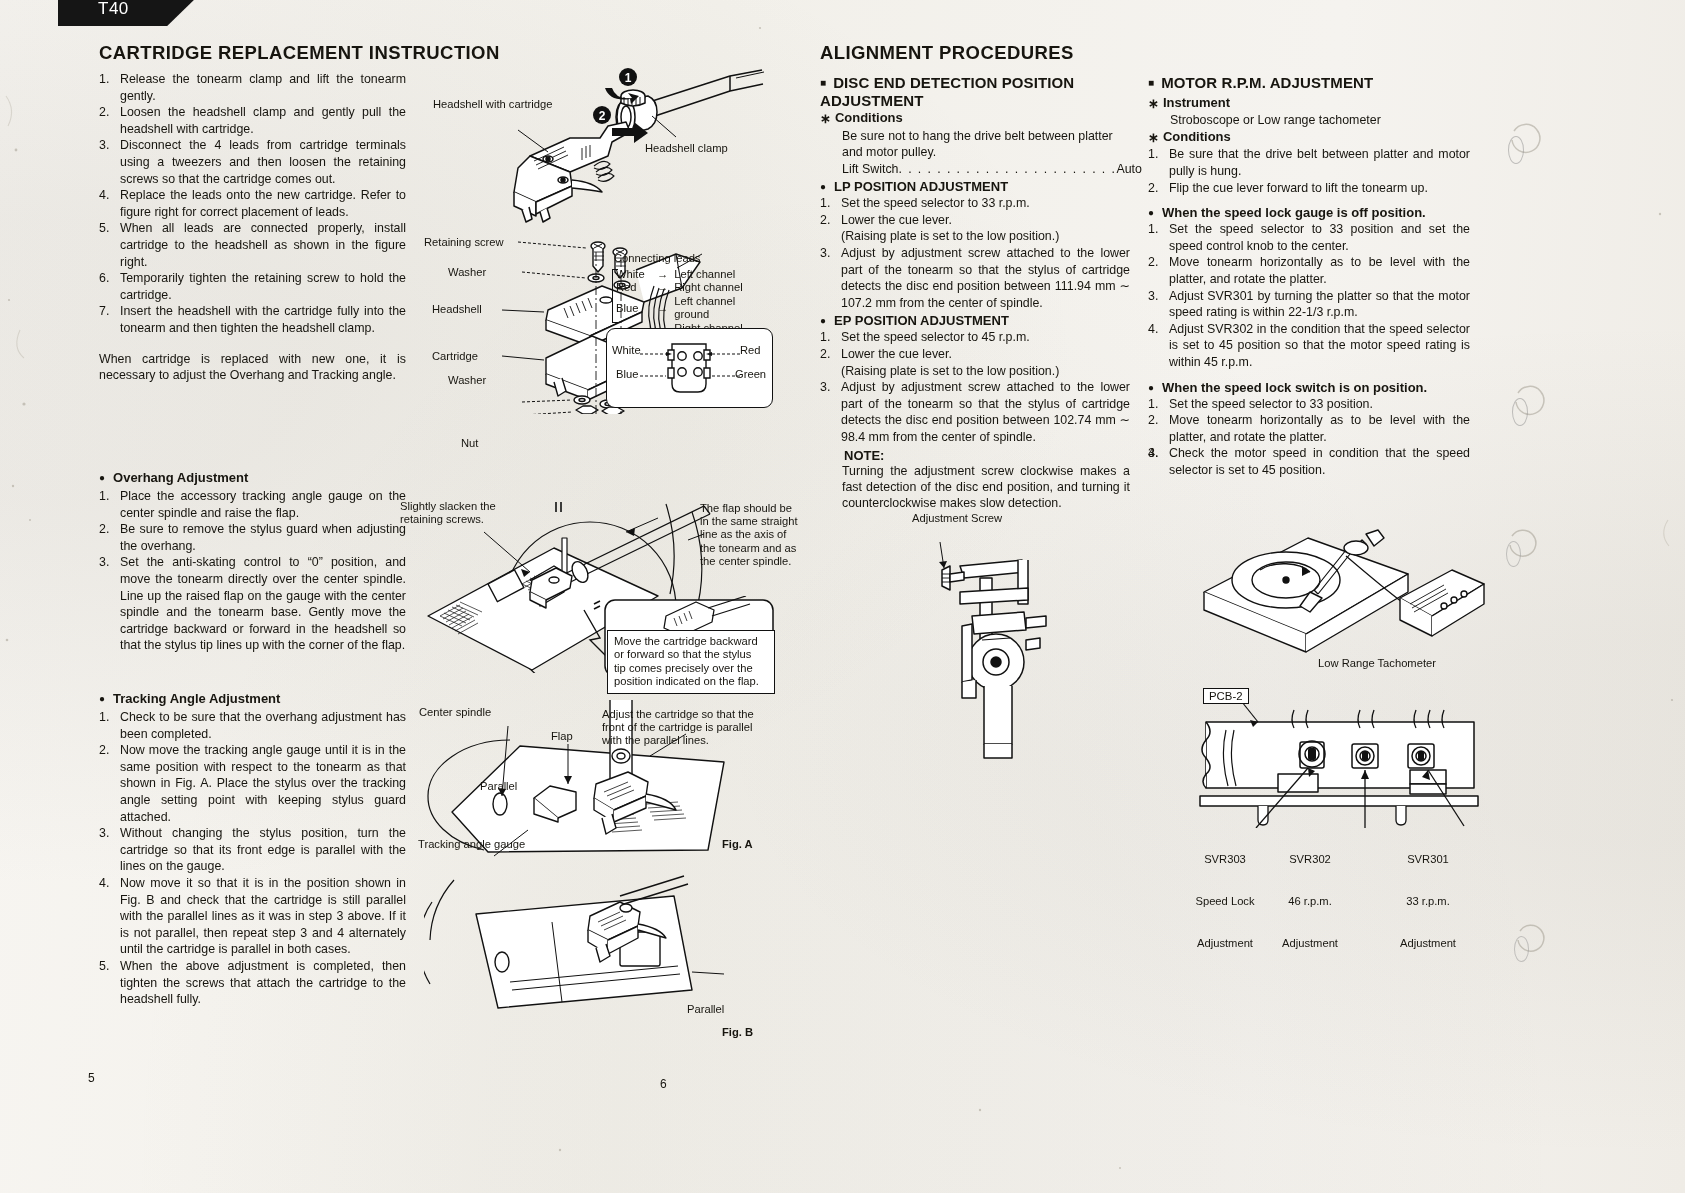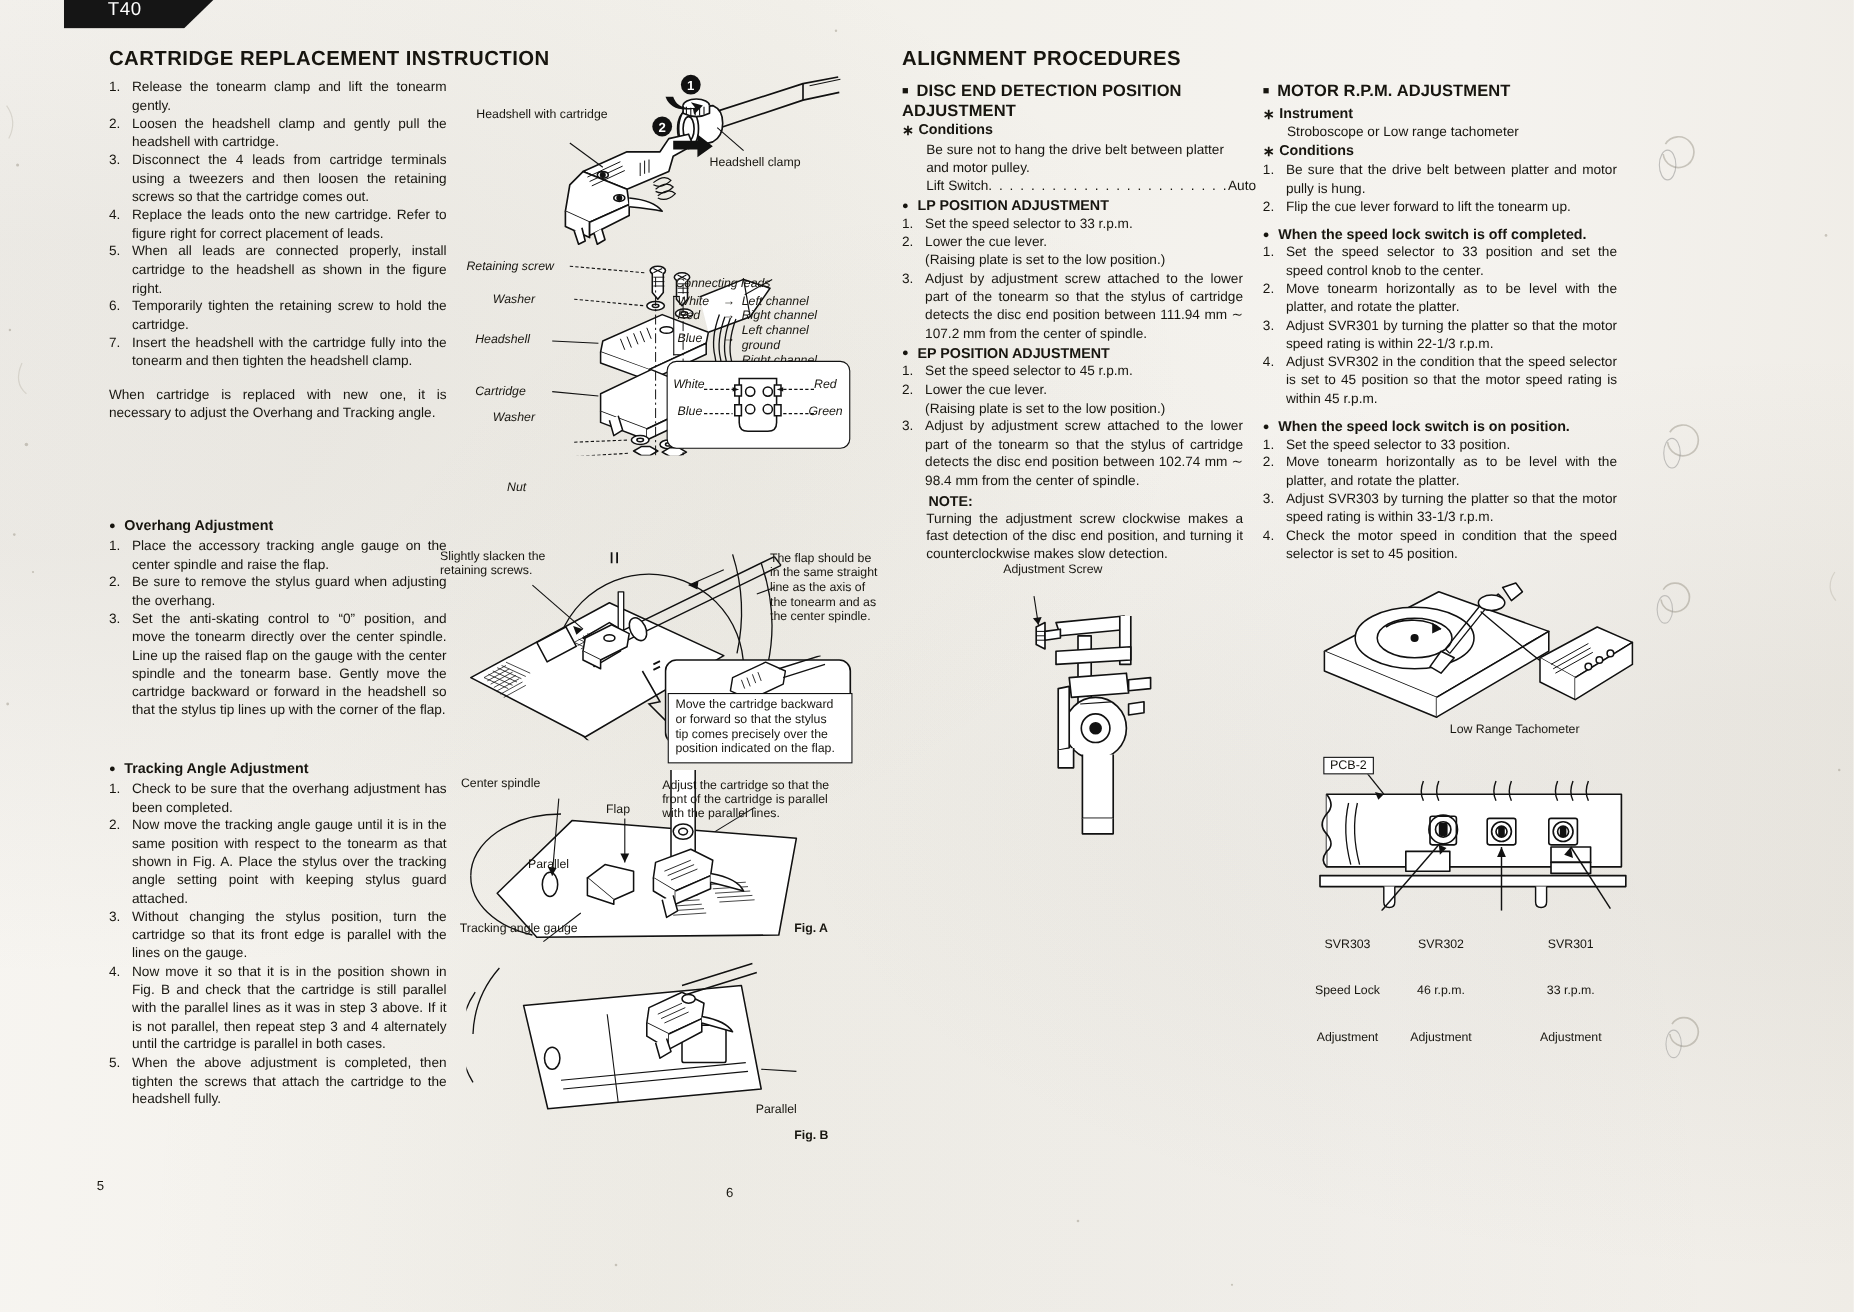--- a/index.html
+++ b/index.html
@@ -218,21 +218,21 @@
     <g fill="#111">
       <circle cx="172" cy="55" r="9"></circle>
       <text x="172" y="60" font-size="12" fill="#fff" text-anchor="middle" font-family="Liberation Sans, sans-serif" font-weight="bold">2</text>
       <path d="M182 68 l22 0 l0 -6 l14 11 l-14 10 l0 -7 l-22 0 z"></path>
     </g>
   </svg>
   <div class="lbl" style="left:3px;top:38px;">Headshell with cartridge</div>
   <div class="lbl" style="left:215px;top:82px;">Headshell clamp</div>
 </div>
 
-<div class="fig" style="left:430px;top:232px;width:345px;height:182px;font-style:italic;">
+<div class="fig" style="left:430px;top:232px;width:345px;height:182px;">
   <svg width="345" height="182" viewBox="0 0 345 182">
     <g stroke="#111" fill="#fff" stroke-width="1.4" stroke-linejoin="round">
 
       <g>
         <ellipse cx="168" cy="14" rx="7" ry="4"></ellipse>
         <path d="M163 16 l0 18 l5 6 l5 -6 l0 -18"></path>
         <g stroke-width=".8">
             <path d="M164 20 h10 M164 24 h10 M164 28 h10"></path>
           </g>
         <path d="M164 12 l8 4 M172 12 l-8 4" stroke-width="1"></path>
@@ -598,33 +598,33 @@
 
   <div class="h3 star" style="margin-bottom:1px;">Instrument</div>
   <div class="body" style="margin-left:22px;">Stroboscope or Low range tachometer</div>
 
   <div class="h3 star" style="margin:1px 0 1px 0;">Conditions</div>
   <ol class="steps">
     <li><span class="n">1.</span><span>Be sure that the drive belt between platter and motor pully is hung.</span></li>
     <li><span class="n">2.</span><span>Flip the cue lever forward to lift the tonearm up.</span></li>
   </ol>
 
-  <div class="h3 dot" style="margin:9px 0 1px 0;">When the speed lock switch is off completed.</div>
+  <div class="h3 dot" style="margin:9px 0 1px 0;">When the speed lock gauge is off position.</div>
   <ol class="steps">
     <li><span class="n">1.</span><span>Set the speed selector to 33 position and set the speed control knob to the center.</span></li>
     <li><span class="n">2.</span><span>Move tonearm horizontally as to be level with the platter, and rotate the platter.</span></li>
     <li><span class="n">3.</span><span>Adjust SVR301 by turning the platter so that the motor speed rating is within 22-1/3 r.p.m.</span></li>
     <li><span class="n">4.</span><span>Adjust SVR302 in the condition that the speed selector is set to 45 position so that the motor speed rating is within 45 r.p.m.</span></li>
   </ol>
 
   <div class="h3 dot" style="margin:9px 0 1px 0;">When the speed lock switch is on position.</div>
   <ol class="steps">
     <li><span class="n">1.</span><span>Set the speed selector to 33 position.</span></li>
     <li><span class="n">2.</span><span>Move tonearm horizontally as to be level with the platter, and rotate the platter.</span></li>
-    <li><span class="n">3.</span><span>Adjust SVR303 by turning the platter so that the motor speed rating is within 33-1/3 r.p.m.</span></li>
+    <li><span class="n">3.</span></li>
     <li><span class="n">4.</span><span>Check the motor speed in condition that the speed selector is set to 45 position.</span></li>
   </ol>
 </div>
 
 <div class="fig" style="left:900px;top:530px;width:190px;height:230px;">
   <svg width="190" height="230" viewBox="0 0 190 230">
     <g stroke="#111" fill="#fff" stroke-width="1.5" stroke-linejoin="round">
 
       <path d="M60 36 L122 30 L126 42 L64 48 z"></path>
       <path d="M118 30 L118 74 L128 74 L128 30"></path>

